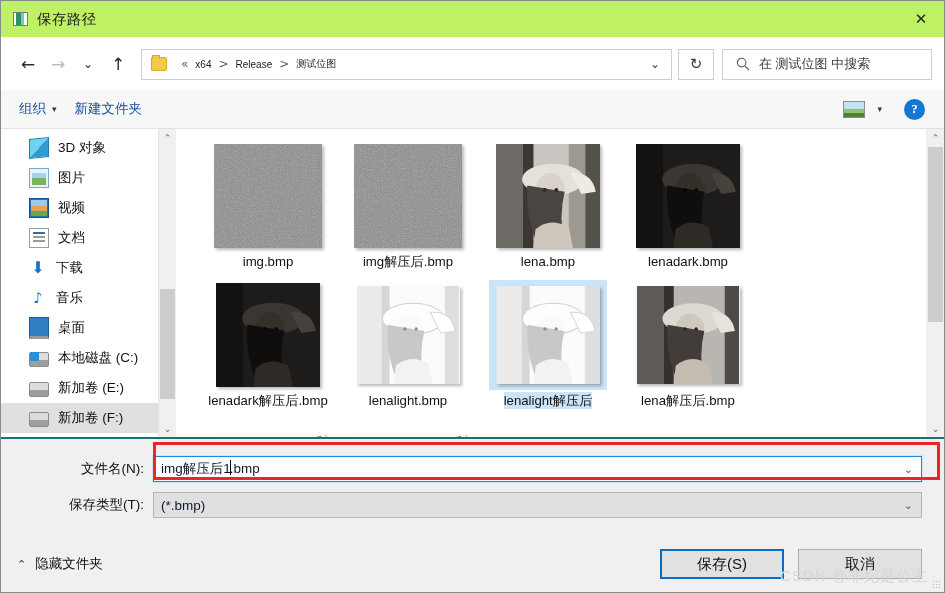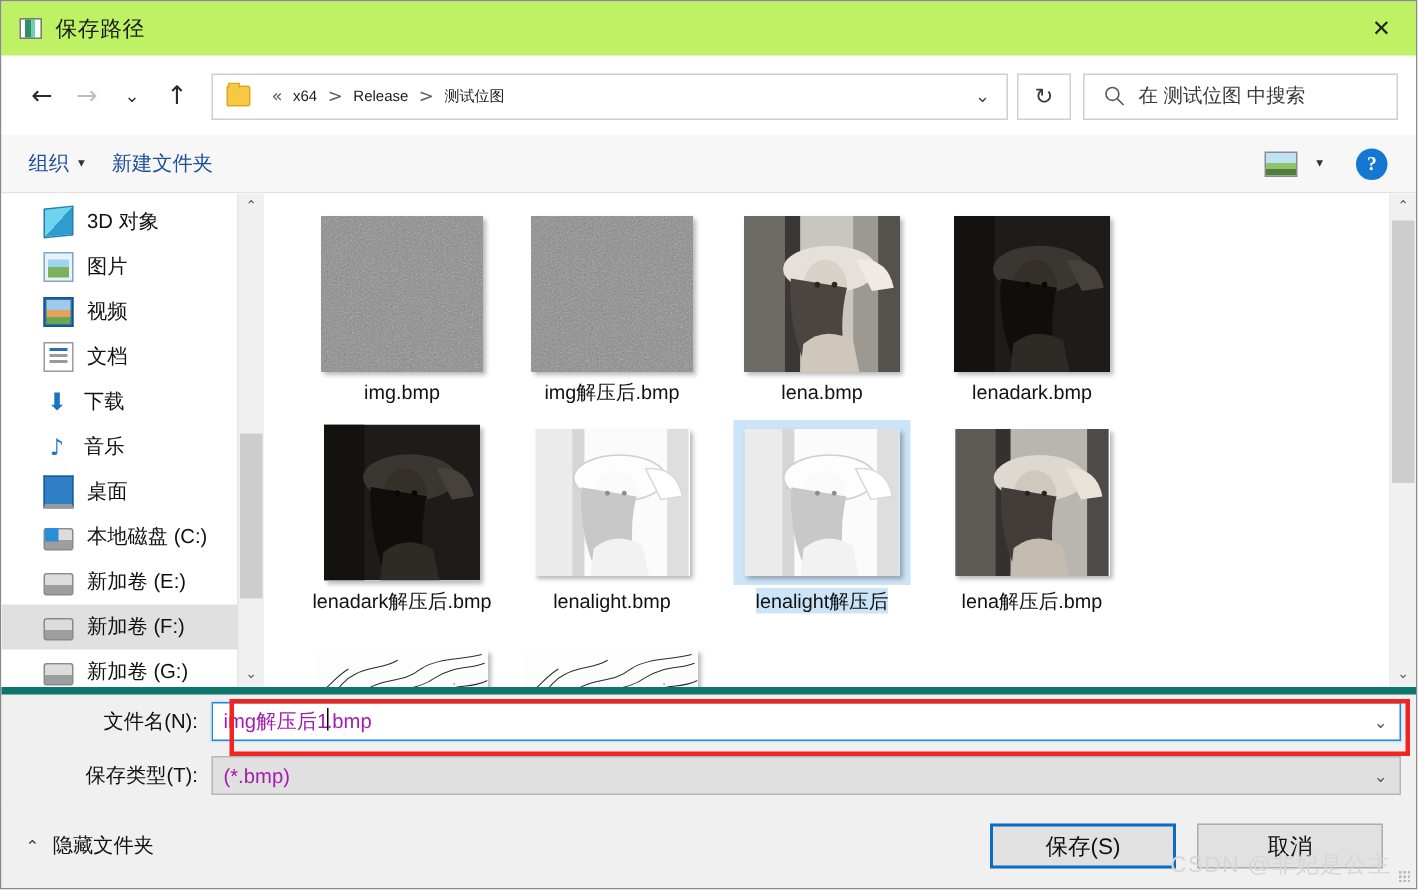--- a/index.html
+++ b/index.html
@@ -136,33 +136,33 @@
   .label{
     font-size:13.2px;color:#111;text-align:center;line-height:17px;margin-top:2px;
     max-width:132px;word-break:break-all;
   }
   .tile.selected .label{background:#cce4f7;}
   .file-scroll{
     position:absolute;right:0;top:0;width:17px;height:100%;background:#f0f0f0;border-left:1px solid #eee;
   }
   
   .form{
-    background:#f0f0f0;padding:0;position:relative;border-top:5px solid #0f766e;
+    background:#f0f0f0;padding:12px;position:relative;border-top:2px solid #0f766e;
   }
   .form-row{height:36px;display:flex;align-items:center;}
   .form-label{
     width:140px;text-align:right;padding-right:9px;font-size:13.5px;color:#111;box-sizing:border-box;
   }
   .combo{
     flex:1;margin-right:10px;height:26px;display:flex;align-items:center;box-sizing:border-box;
     background:#fff;border:1px solid #a0a0a0;
   }
   .combo.focus{border:1px solid #1f86d8;outline:1px solid #cfe6f8;}
   .combo.readonly{background:#e0e0e0;border:1px solid #b6b6b6;}
-  .combo-val{font-size:13.5px;color:#a21caf;margin-left:7px;position:relative;}
+  .combo-val{font-size:13.5px;color:#0f172a;margin-left:7px;position:relative;}
   .caret{width:1px;height:15px;background:#000;display:inline-block;vertical-align:-2px;margin:0 -1px;}
   .combo-dd{margin-left:auto;margin-right:8px;font-size:11px;color:#5a5a5a;font-family:"DejaVu Sans",sans-serif;}
   .redbox{
     position:absolute;left:152px;top:3px;width:787px;height:38px;
     border:3px solid #ef2424;box-sizing:border-box;pointer-events:none;
   }
   
   .footer{
     height:56px;min-height:56px;background:#f0f0f0;display:flex;align-items:center;position:relative;
     border-top:1px solid #f0f0f0;

